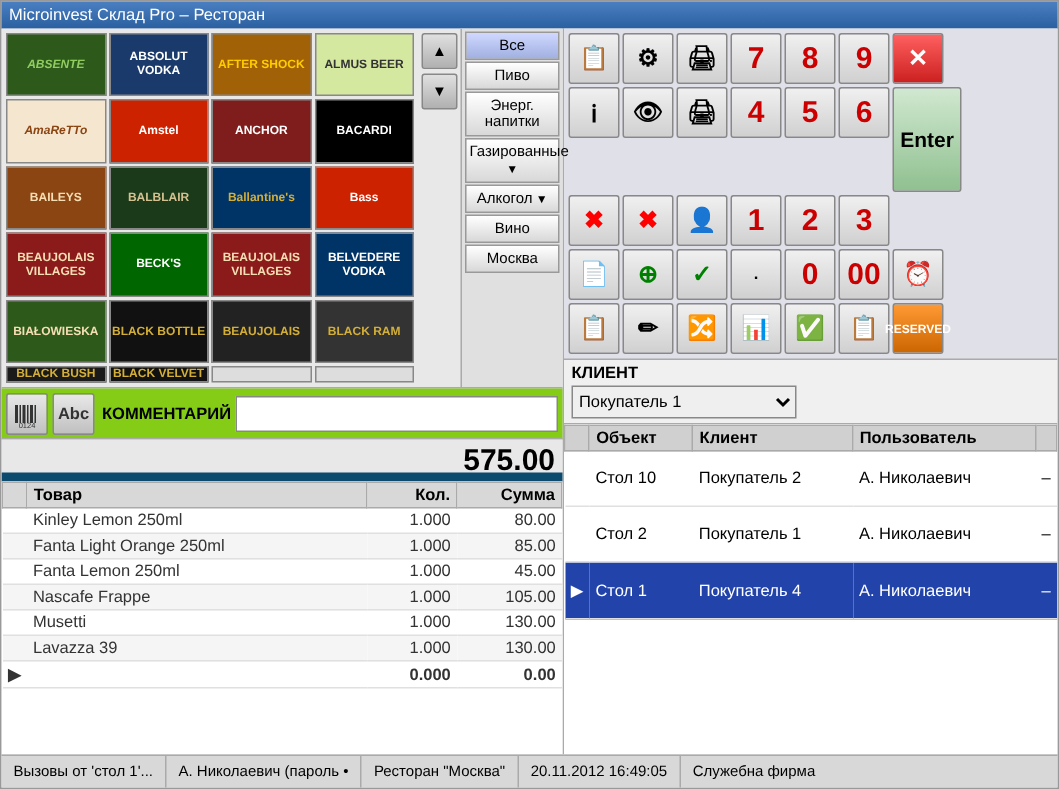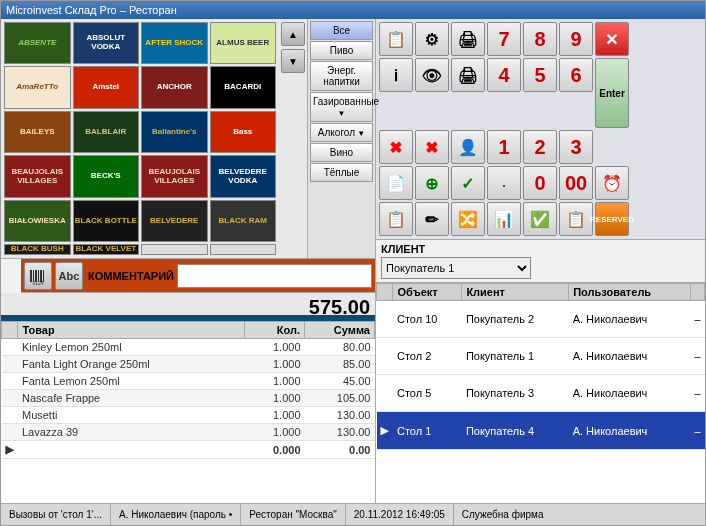--- a/index.html
+++ b/index.html
@@ -61,21 +61,21 @@
       justify-content: center;
       cursor: pointer;
       font-size: 9px;
       font-weight: bold;
       text-align: center;
       overflow: hidden;
       position: relative;
     }
     .product-item.absente { background: #2d5a1b; color: #90cc60; font-style: italic; }
     .product-item.absolut { background: #1a3a6b; color: white; }
-    .product-item.aftershock { background: #0369a1; color: #ffcc00; }
+    .product-item.aftershock { background: #a16207; color: #ffcc00; }
     .product-item.almus { background: #d4e8a0; color: #333; }
     .product-item.amaretto { background: #f5e6d0; color: #8b4513; font-style: italic; }
     .product-item.amstel { background: #cc2200; color: white; }
     .product-item.anchor { background: #7f1d1d; color: white; }
     .product-item.bacardi { background: #000; color: white; }
     .product-item.baileys { background: #8b4513; color: #f5deb3; }
     .product-item.balblair { background: #1a3a1a; color: #d4c090; }
     .product-item.ballantines { background: #003366; color: #d4af37; }
     .product-item.bass { background: #cc2200; color: white; }
     .product-item.beaujolais1 { background: #8b1a1a; color: #f5deb3; font-size: 7px; }
@@ -131,23 +131,22 @@
     .category-btn.with-arrow::after {
       content: ' ▼';
       font-size: 8px;
     }
     .order-controls {
       height: 34px;
       display: flex;
       align-items: center;
       padding: 2px 3px;
       gap: 3px;
-      background: #c2410c;
+      background: #84cc16;
       border-bottom: 1px solid #aaa;
-      margin-left: 20px;
     }
     .ctrl-btn {
       height: 28px;
       min-width: 28px;
       background: linear-gradient(to bottom, #e8e8e8, #c0c0c0);
       border: 1px solid #888;
       cursor: pointer;
       display: flex;
       align-items: center;
       justify-content: center;
@@ -228,24 +227,24 @@
       background: linear-gradient(to bottom, #f0f0f0, #d0d0d0);
       border: 1px solid #888;
       cursor: pointer;
       font-size: 11px;
       border-radius: 2px;
       font-weight: bold;
     }
     .numpad-btn.red { color: #cc0000; font-size: 20px; font-weight: bold; }
     .numpad-btn.red-bg { background: linear-gradient(to bottom, #ff6060, #cc2020); color: white; }
     .numpad-btn.enter-btn {
-      width: 34px;
+      width: 46px;
       height: 70px;
       background: linear-gradient(to bottom, #d0e8d0, #90c090);
-      font-size: 10px;
+      font-size: 14px;
       font-weight: bold;
     }
     .numpad-btn.icon-btn { font-size: 16px; }
     .client-section {
       padding: 3px 5px;
       background: #f0f0f0;
       border-bottom: 1px solid #aaa;
     }
     .client-label {
       font-size: 11px;
@@ -364,21 +363,21 @@
             <div class="product-item belvedere">
               <span class="product-item-text">BELVEDERE VODKA</span>
             </div>
             <div class="product-item bialowieska">
               <span class="product-item-text">BIAŁOWIESKA</span>
             </div>
             <div class="product-item blackbottle">
               <span class="product-item-text">BLACK BOTTLE</span>
             </div>
             <div class="product-item blackadder">
-              <span class="product-item-text">BELVEDERE</span>
+              <span class="product-item-text">BEAUJOLAIS</span>
             </div>
             <div class="product-item blackram">
               <span class="product-item-text">BLACK RAM</span>
             </div>
             <div class="product-item blackbush">
               <span class="product-item-text">BLACK BUSH</span>
             </div>
             <div class="product-item blackvelvet">
               <span class="product-item-text">BLACK VELVET</span>
             </div>
@@ -393,21 +392,21 @@
           <div class="scroll-btn">▲</div>
           <div class="scroll-btn">▼</div>
         </div>
         <div class="category-panel" id="category-panel">
         <div class="category-btn active">Все</div>
             <div class="category-btn">Пиво</div>
             <div class="category-btn">Энерг. напитки</div>
             <div class="category-btn with-arrow">Газированные</div>
             <div class="category-btn with-arrow">Алкогол</div>
             <div class="category-btn">Вино</div>
-            <div class="category-btn">Тёплые</div>
+            <div class="category-btn">Москва</div>
           </div>
       </div>
 
       <div class="order-controls">
         <div class="ctrl-btn" title="Barcode">
           <svg width="20" height="20" viewBox="0 0 20 20">
             <rect x="2" y="4" width="2" height="12" fill="#333"></rect>
             <rect x="5" y="4" width="1" height="12" fill="#333"></rect>
             <rect x="7" y="4" width="2" height="12" fill="#333"></rect>
             <rect x="10" y="4" width="1" height="12" fill="#333"></rect>
@@ -564,27 +563,20 @@
     <td>А. Николаевич</td>
     <td>–</td>
               </tr>
               <tr>
                 <td class="arrow-cell"></td>
     <td>Стол 2</td>
     <td>Покупатель 1</td>
     <td>А. Николаевич</td>
     <td>–</td>
               </tr>
-              <tr>
-                <td class="arrow-cell"></td>
-    <td>Стол 5</td>
-    <td>Покупатель 3</td>
-    <td>А. Николаевич</td>
-    <td>–</td>
-              </tr>
               <tr class="selected">
                 <td class="arrow-cell">▶</td>
     <td>Стол 1</td>
     <td>Покупатель 4</td>
     <td>А. Николаевич</td>
     <td>–</td>
               </tr>
             </tbody>
         </table>
       </div>

